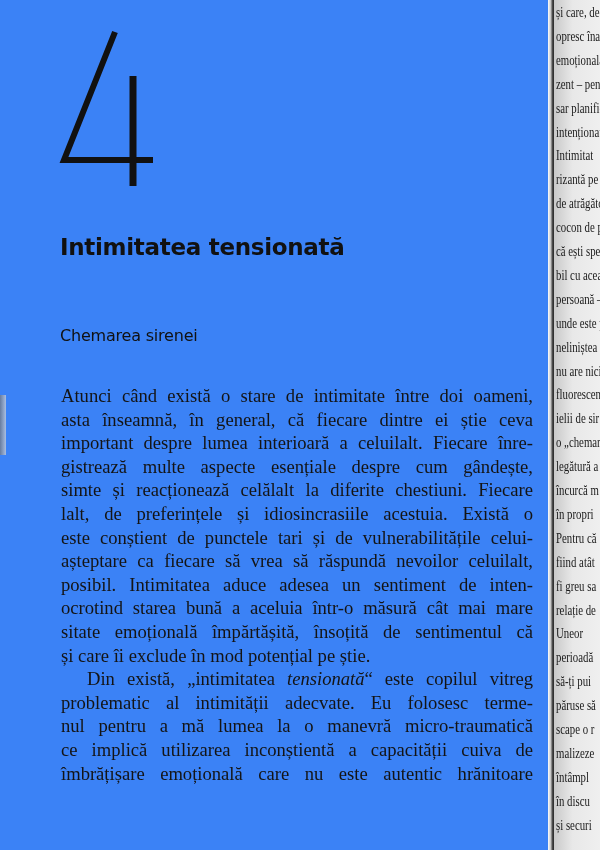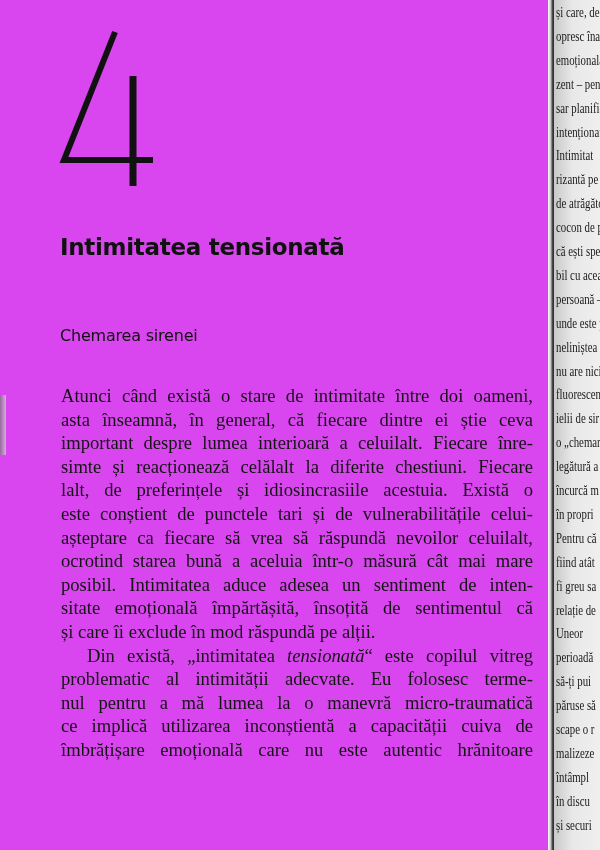--- a/index.html
+++ b/index.html
@@ -13,21 +13,21 @@
       overflow: hidden;
       background: #ffffff;
       font-family: "DejaVu Serif", serif;
     }
     .page-left {
       position: absolute;
       left: 0;
       top: 0;
       width: 550px;
       height: 850px;
-      background: #d946ef;
+      background: #3b82f6;
     }
     .edge-shadow {
       position: absolute;
       left: 0;
       top: 395px;
       width: 6px;
       height: 60px;
       background: linear-gradient(to right, #7a7a7a, #d8d8d8);
       opacity: 0.7;
     }
@@ -133,28 +133,29 @@
   </div>
 
   <div class="chapter-title">Intimitatea tensionată</div>
 
   <div class="section-title">Chemarea sirenei</div>
 
   <div class="body-text">
     <span class="line">Atunci când există o stare de intimitate între doi oameni,</span>
     <span class="line">asta înseamnă, în general, că fiecare dintre ei știe ceva</span>
     <span class="line">important despre lumea interioară a celuilalt. Fiecare înre-</span>
+    <span class="line">gistrează multe aspecte esențiale despre cum gândește,</span>
     <span class="line">simte și reacționează celălalt la diferite chestiuni. Fiecare</span>
     <span class="line">lalt, de preferințele și idiosincrasiile acestuia. Există o</span>
     <span class="line">este conștient de punctele tari și de vulnerabilitățile celui-</span>
     <span class="line">așteptare ca fiecare să vrea să răspundă nevoilor celuilalt,</span>
+    <span class="line">posibil. Intimitatea aduce adesea un sentiment de inten-</span>
     <span class="line">ocrotind starea bună a aceluia într-o măsură cât mai mare</span>
-    <span class="line">posibil. Intimitatea aduce adesea un sentiment de inten-</span>
     <span class="line">sitate emoțională împărtășită, însoțită de sentimentul că</span>
-    <span class="line last">și care îi exclude în mod răspundă pe alții.</span>
+    <span class="line last">și care îi exclude în mod potențial pe știe.</span>
     <span class="line indent"><span>Din există, „intimitatea </span><em>tensionată</em><span>“ este copilul vitreg</span></span>
     <span class="line">problematic al intimității adecvate. Eu folosesc terme-</span>
     <span class="line">nul pentru a mă lumea la o manevră micro-traumatică</span>
     <span class="line">ce implică utilizarea inconștientă a capacității cuiva de</span>
     <span class="line">îmbrățișare emoțională care nu este autentic hrănitoare</span>
   </div>
 </div>
 
 <div class="spine"></div>
 

